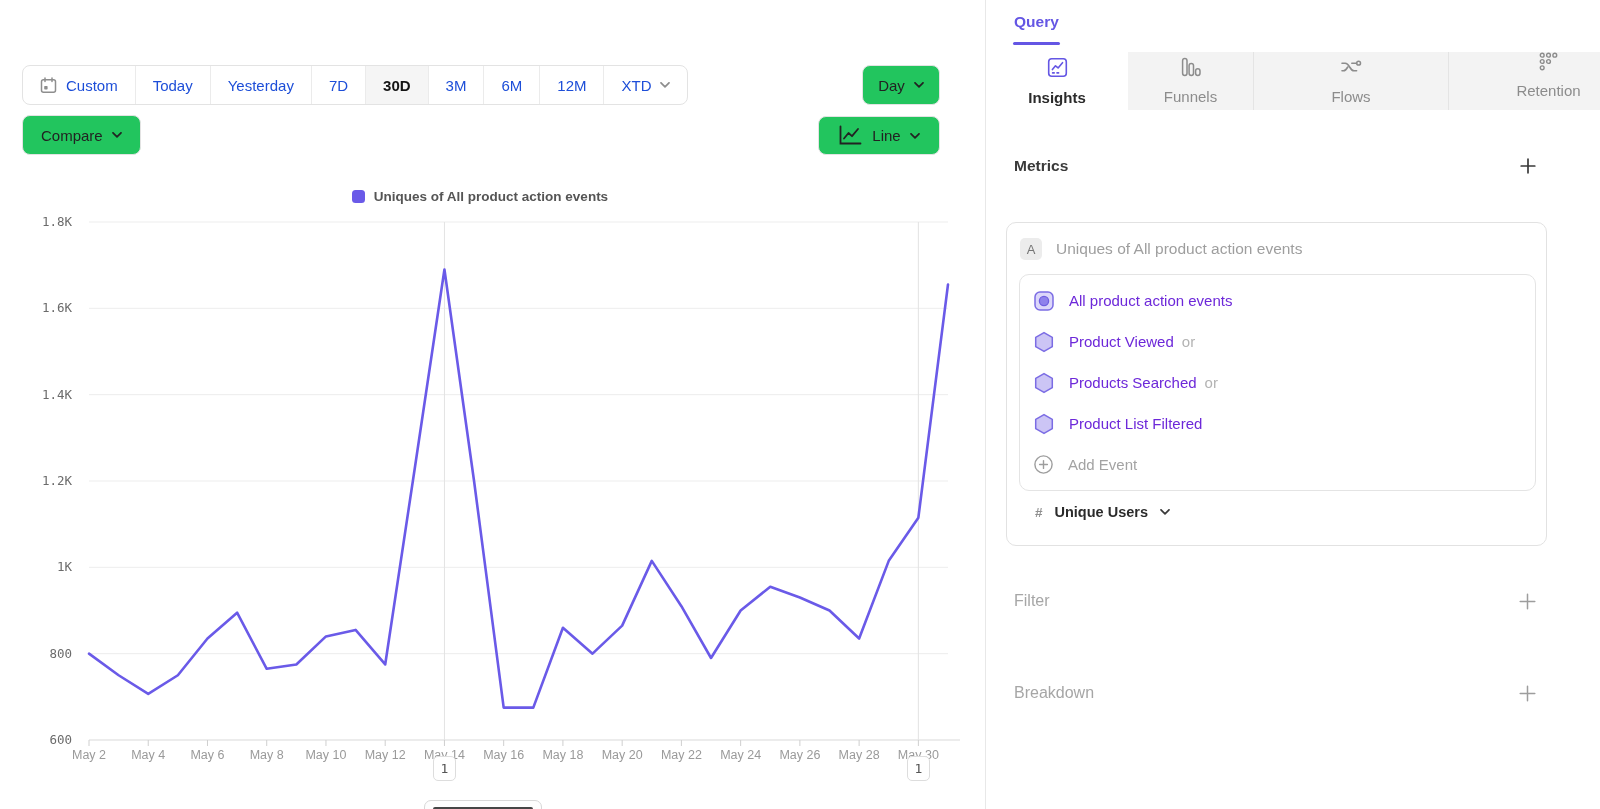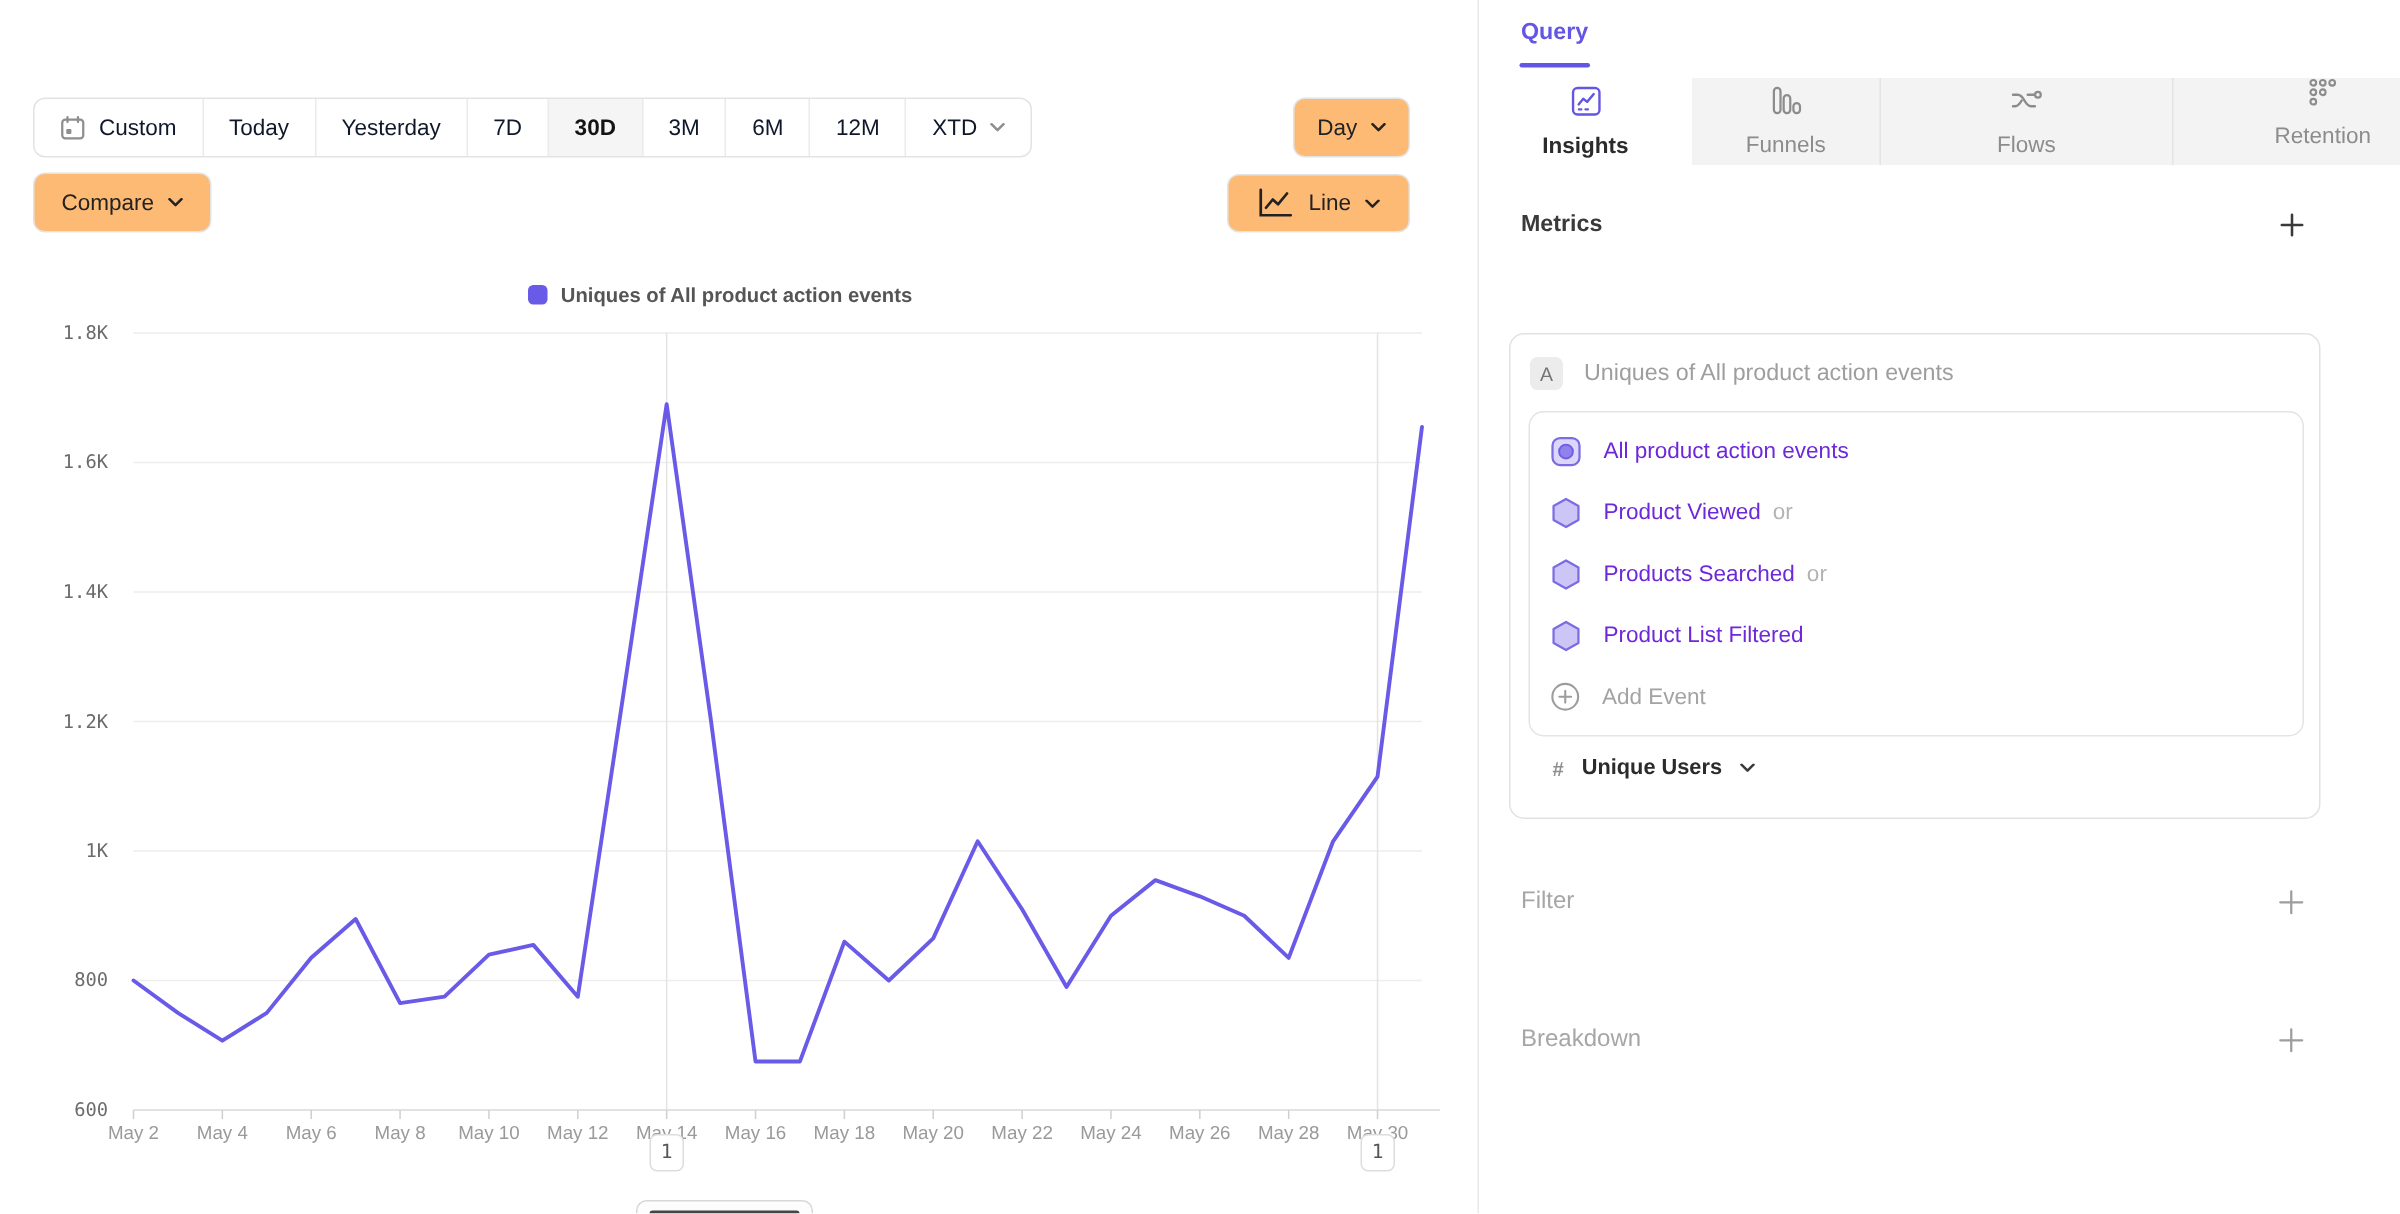--- a/index.html
+++ b/index.html
@@ -9,27 +9,27 @@
     font-family:"Liberation Sans","DejaVu Sans",sans-serif; color:#2c2c2c;
     --accent:#6456e4; --line:#6a5ae8;
   }
   .icn { display:inline-flex; align-items:center; justify-content:center; line-height:0; }
 
   
   .chart-pane { position:absolute; left:0; top:0; width:985px; height:809px; }
 
   .range-group { position:absolute; left:22px; top:65px; height:40px; display:flex; align-items:stretch;
     border:1px solid #e3e3e3; border-radius:8px; background:#fff; overflow:hidden; }
-  .range-item { display:flex; align-items:center; gap:9px; padding:0 17px; font-size:15px; color:#0f172a;
+  .range-item { display:flex; align-items:center; gap:9px; padding:0 17px; font-size:15px; color:#1d4ed8;
     border-right:1px solid #ebebeb; cursor:pointer; white-space:nowrap; }
   .range-item:last-child { border-right:none; }
   .range-item.active { background:#f5f5f5; color:#141414; font-weight:bold; }
   .range-item .icn { color:#8e8e8e; }
 
-  .btn { position:absolute; border:1px solid #e3e3e3; border-radius:8px; background:#fdba74;
+  .btn { position:absolute; border:1px solid #e3e3e3; border-radius:8px; background:#22c55e;
     display:flex; align-items:center; justify-content:center; gap:9px;
     font-size:15px; color:#222; font-weight:500; cursor:pointer; }
   .day-btn { left:862px; top:65px; width:78px; height:40px; }
   .compare-btn { left:22px; top:115px; height:40px; padding:0 18px; }
   .line-btn { left:818px; top:116px; width:122px; height:39px; }
   .btn .icn { color:#222; }
 
   .legend { position:absolute; top:189px; left:0; width:960px; display:flex; justify-content:center;
     align-items:center; gap:9px; font-size:13.5px; color:#555; font-weight:bold; }
   .legend-swatch { width:13px; height:13px; border-radius:3.5px; background:var(--line); }
@@ -57,21 +57,21 @@
 
   .report-tabs { position:absolute; left:0; top:52px; right:0; height:58px; display:flex; background:#f3f3f3; }
   .rtab { display:flex; align-items:center; justify-content:center; gap:11px; font-size:15px; color:#8c8c8c;
     cursor:pointer; border-right:1px solid #e4e4e4;flex-direction:column; }
   .rtab:nth-child(1){ width:142px; } .rtab:nth-child(2){ width:126px; } .rtab:nth-child(3){ width:195px; }
   .rtab:nth-child(4){ flex:1; justify-content:flex-start; padding-left:48px; border-right:none; }
   .rtab .icn { color:#8c8c8c; }
   .rtab.active { background:#fff; color:#2b2b2b; font-weight:bold; border-right:none; }
   .rtab.active .icn { color:var(--accent); }
 
-  .metrics-header { position:absolute; left:28px; right:64px; top:134px; height:32px;
+  .metrics-header { position:absolute; left:28px; right:64px; top:150px; height:32px;
     display:flex; align-items:center; justify-content:space-between; }
   .metrics-title { font-size:15.5px; font-weight:bold; color:#3a3a3a; }
   .plus-btn { cursor:pointer; display:inline-flex; }
 
   .metrics-card { position:absolute; left:20px; top:222px; width:541px; height:324px;
     border:1px solid #e2e2e2; border-radius:10px; background:#fff; padding:14px 10px 0 12px; }
   .formula-row { display:flex; align-items:center; gap:14px; height:24px; padding-left:1px; }
   .a-badge { width:22px; height:22px; background:#ececec; border-radius:5px; display:flex; align-items:center;
     justify-content:center; font-size:13px; color:#757575; font-weight:500; }
   .formula-label { font-size:15.5px; color:#9e9e9e; }

